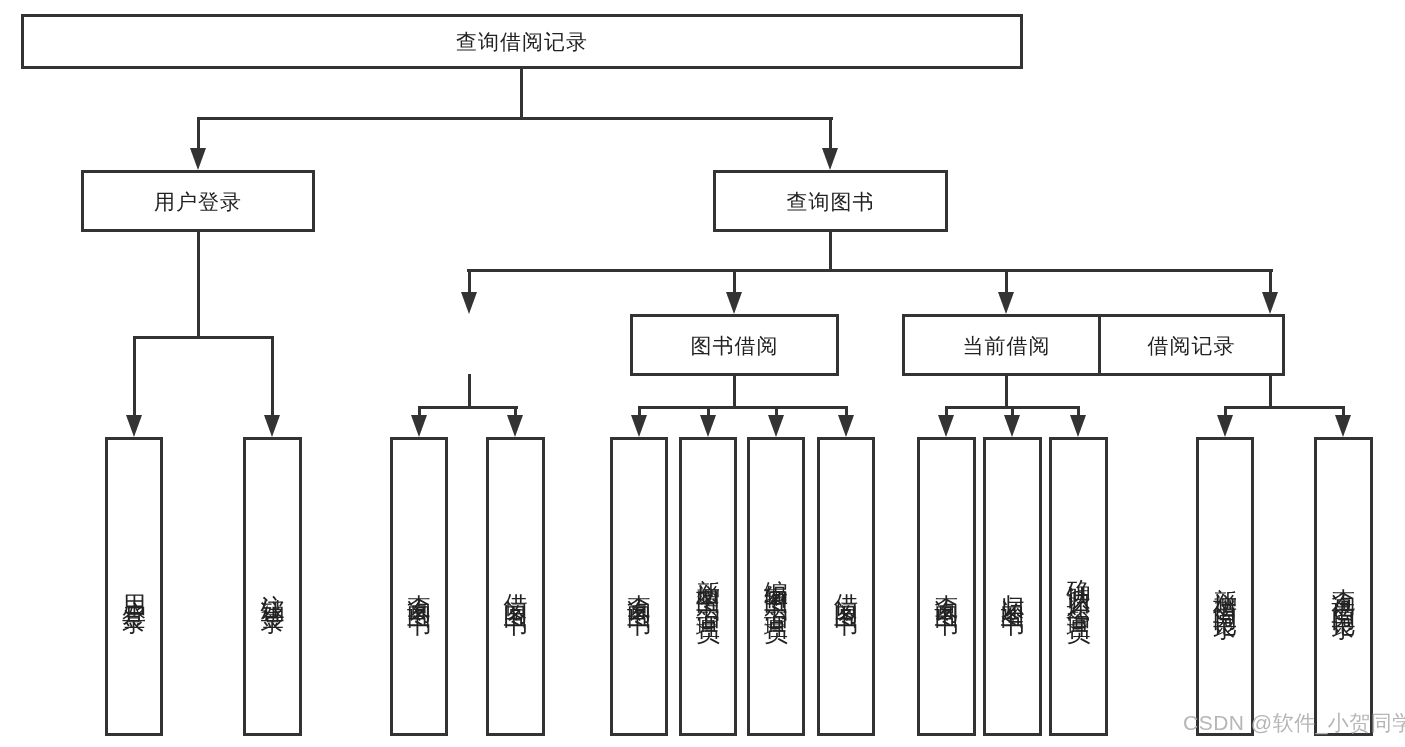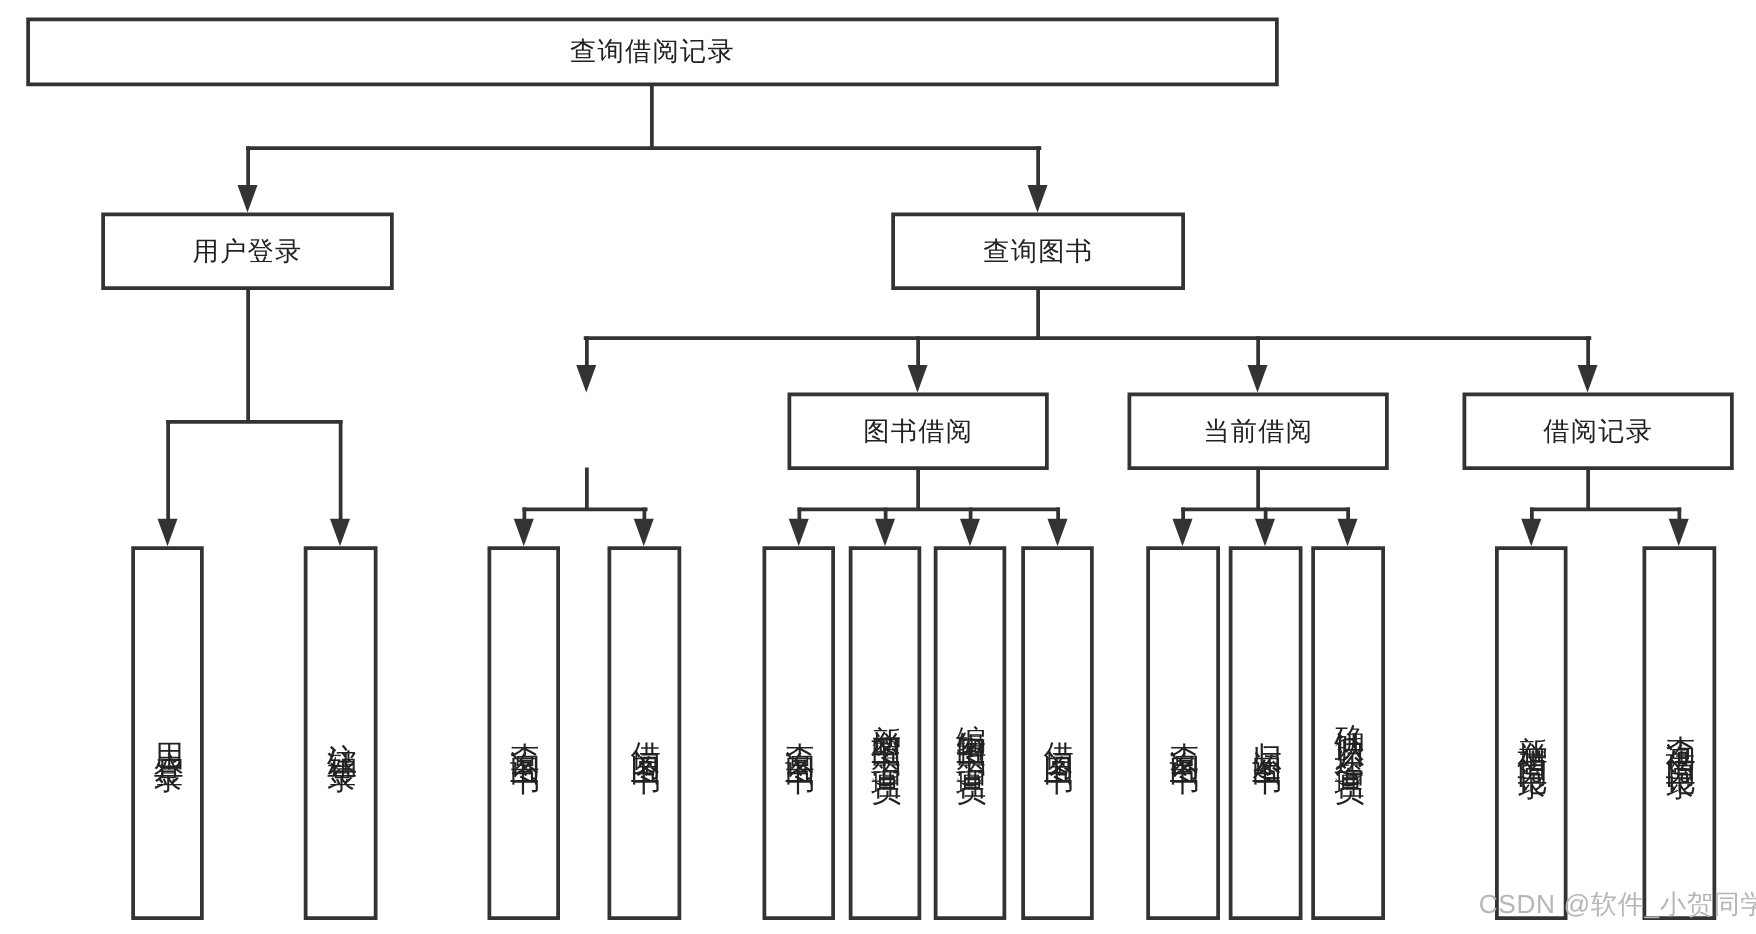--- a/index.html
+++ b/index.html
@@ -69,21 +69,21 @@
   <div class="ahead" style="left:998px;top:292px;"></div>
   <div class="vline" style="left:1269px;top:269px;height:25px;"></div>
   <div class="ahead" style="left:1262px;top:292px;"></div>
 
   <div class="box" style="left:630px;top:314px;width:209px;height:62px;">
     <span>图书借阅</span>
   </div>
   <div class="box" style="left:902px;top:314px;width:209px;height:62px;">
     <span>当前借阅</span>
   </div>
-  <div class="box" style="left:1170px;top:314px;width:217px;height:62px;">
+  <div class="box" style="left:1098px;top:314px;width:187px;height:62px;">
     <span>借阅记录</span>
   </div>
 
   <div class="vline" style="left:468px;top:374px;height:34px;"></div>
   <div class="hline" style="left:418px;top:406px;width:100px;"></div>
   <div class="vline" style="left:418px;top:406px;height:11px;"></div>
   <div class="ahead" style="left:411px;top:415px;"></div>
   <div class="vline" style="left:514px;top:406px;height:11px;"></div>
   <div class="ahead" style="left:507px;top:415px;"></div>
 

